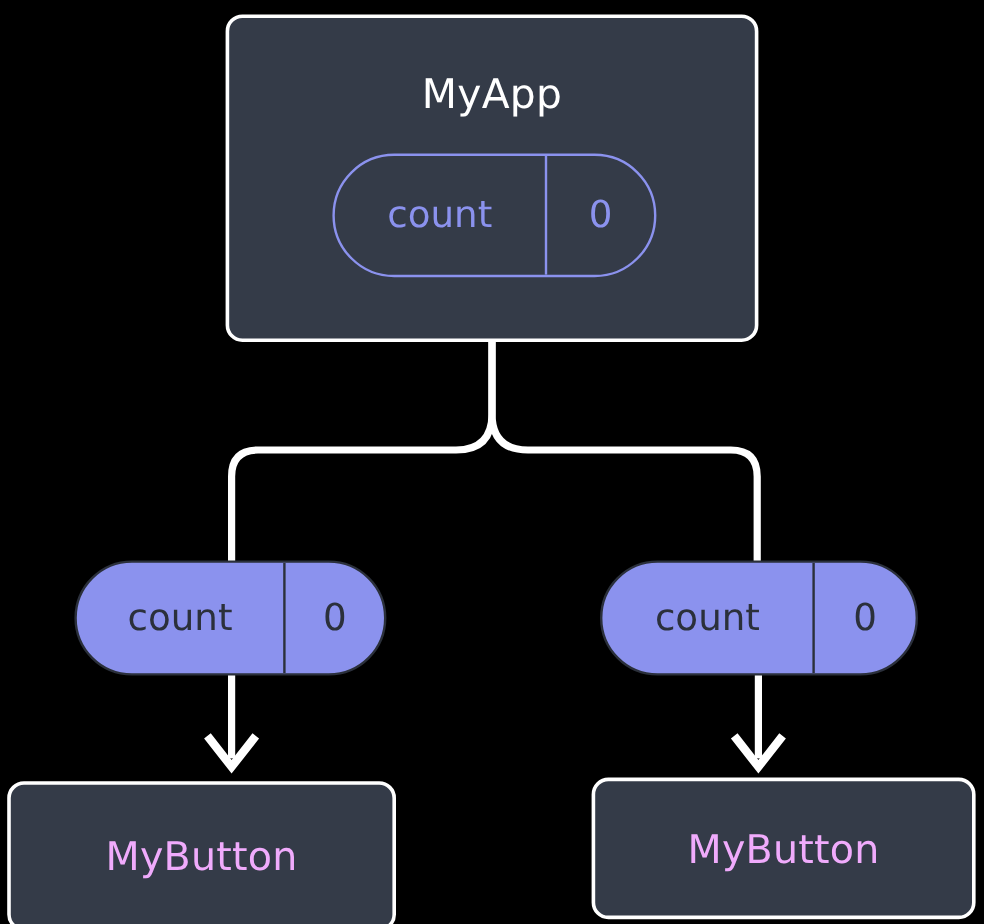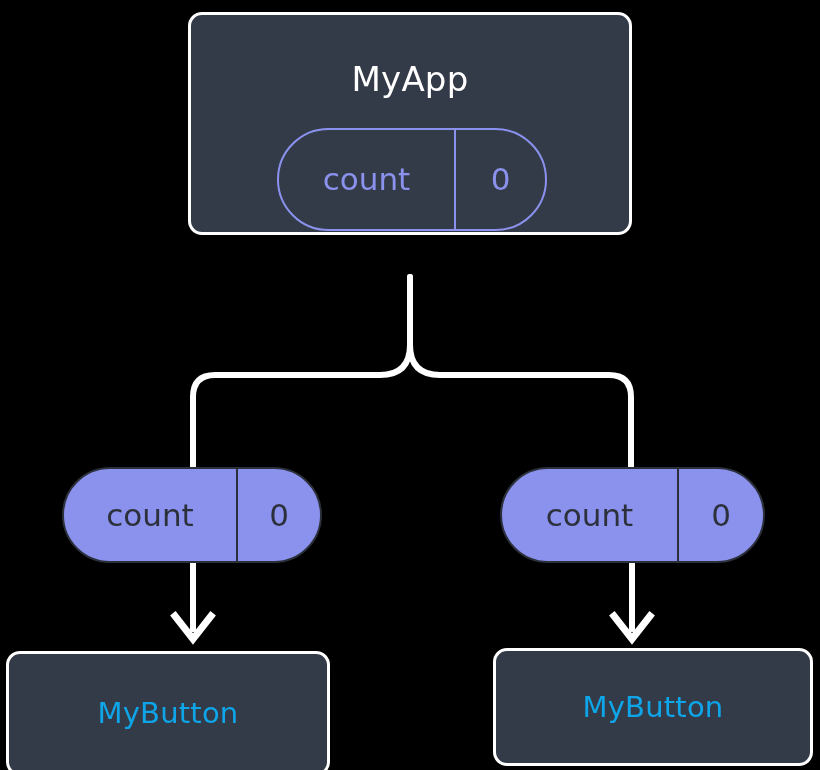--- a/index.html
+++ b/index.html
@@ -40,22 +40,22 @@
     justify-content: center;
   }
   .node-title {
     color: #ffffff;
     font-size: 34px;
     line-height: 1;
     letter-spacing: 0.2px;
     white-space: nowrap;
   }
   .leaf-title {
-    color: #0ea5e9;
-    font-size: 29px;
+    color: #f0abfc;
+    font-size: 33px;
     line-height: 1;
     letter-spacing: 0.2px;
     white-space: nowrap;
   }
 
   
   .pill {
     position: absolute;
     box-sizing: border-box;
     display: flex;
@@ -111,21 +111,21 @@
     <path d="M 410 277 L 410 345 Q 410 375 380 375 L 215 375 Q 193 375 193 397 L 193 470" fill="none" stroke="#ffffff" stroke-width="6" stroke-linecap="round"></path>
     <path d="M 410 277 L 410 345 Q 410 375 440 375 L 609 375 Q 631 375 631 397 L 631 470" fill="none" stroke="#ffffff" stroke-width="6" stroke-linecap="round"></path>
 
     <line x1="193" y1="562" x2="193" y2="632" stroke="#ffffff" stroke-width="6"></line>
     <polyline points="175,616 193,639 211,616" fill="none" stroke="#ffffff" stroke-width="7" stroke-linecap="square" stroke-linejoin="miter"></polyline>
 
     <line x1="632" y1="562" x2="632" y2="632" stroke="#ffffff" stroke-width="6"></line>
     <polyline points="614,616 632,639 650,616" fill="none" stroke="#ffffff" stroke-width="7" stroke-linecap="square" stroke-linejoin="miter"></polyline>
   </svg>
 
-  <div class="node-box root" style="left:188px; top:12px; width:444px; height:223px;">
+  <div class="node-box root" style="left:188px; top:12px; width:444px; height:273px;">
     <div class="node-title" style="margin-top:47px;">MyApp</div>
   </div>
 
   <div class="pill outline" style="left:277px; top:128px; width:270px; height:103px;">
     <div class="pill-key" style="flex:0 0 175px;">count</div>
     <div class="pill-val" style="flex:1 1 auto;">0</div>
   </div>
 
   <div class="pill filled" style="left:62px; top:467px; width:260px; height:96px;">
     <div class="pill-key" style="flex:0 0 172px;">count</div>

